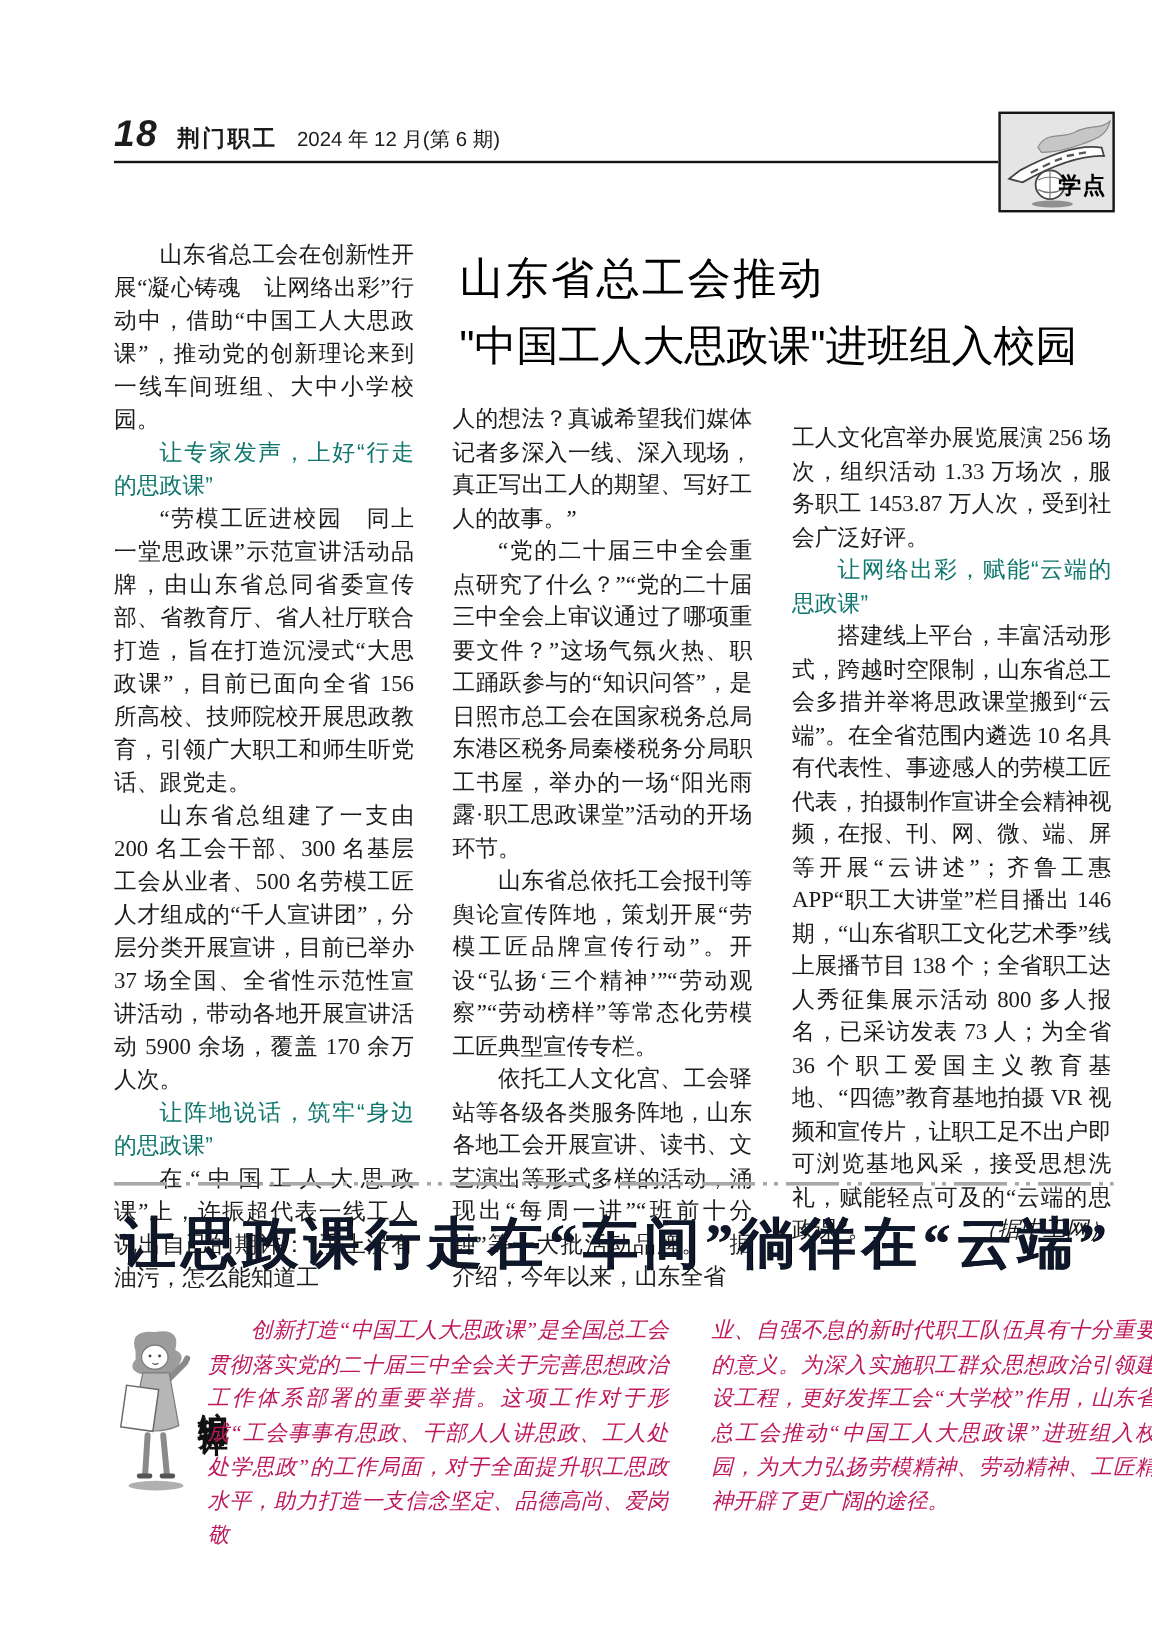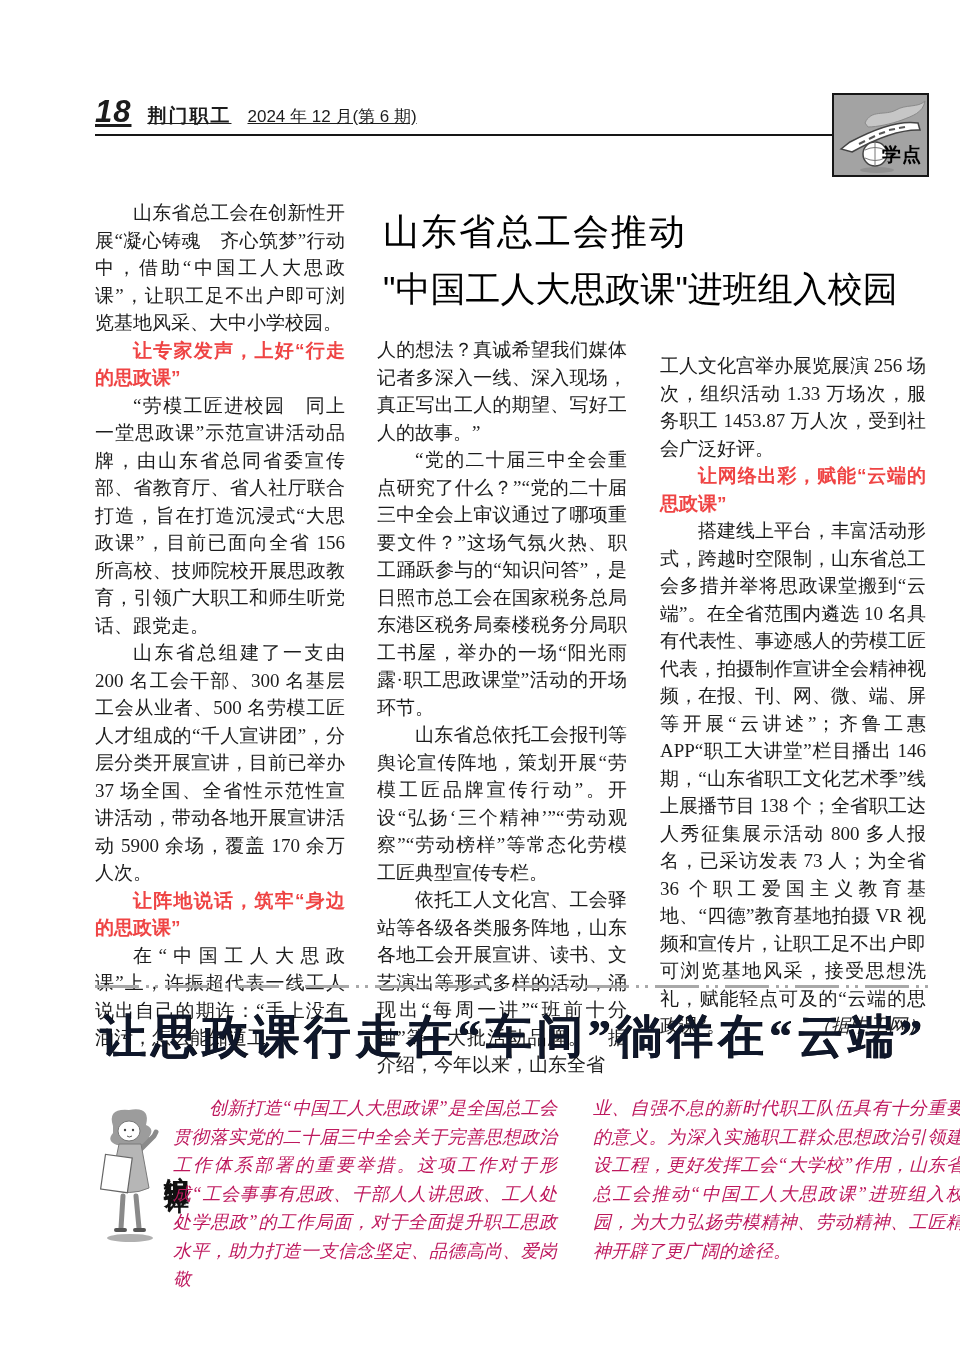--- a/index.html
+++ b/index.html
@@ -7,30 +7,29 @@
     position:relative; width:960px; height:1357px; background:#ffffff;
     font-family:"Liberation Serif","DejaVu Serif",serif; color:#1c1c1c;
     overflow:hidden;
   }
 
   
   .header-row {
     position:absolute; left:95px; top:94px;
     display:flex; align-items:baseline; gap:16px;
     font-family:"Liberation Sans","DejaVu Sans",sans-serif;
-    text-decoration:underline;
   }
   .page-num  { font-size:31px; font-weight:bold; font-style:italic; letter-spacing:1px; }
   .pub-name  { font-size:19px; font-weight:bold; letter-spacing:2px; }
   .issue     { font-size:17px;text-align:center; }
   .header-rule { position:absolute; left:95px; top:134px; width:737px; height:2px; background:#161616; }
 
   .corner-box {
     position:absolute; left:832px; top:93px; width:97px; height:84px;
-    border:2px solid #161616; box-sizing:border-box; background:#a3a3a3;
+    border:2px solid #161616; box-sizing:border-box; background:#e5e5e5;
   }
   .corner-box svg { position:absolute; left:1px; top:1px; }
   .corner-label {
     position:absolute; right:5px; bottom:7px;
     font-family:"Liberation Sans","DejaVu Sans",sans-serif;
     font-weight:bold; font-size:19px; letter-spacing:1px; color:#000;
   }
 
   
   .headline {
@@ -46,21 +45,21 @@
     position:absolute; font-size:19px; line-height:27.5px;
     text-align:justify;
   }
   .col p { margin:0; text-indent:2em; }
   .col p.cont { text-indent:0; }
   .col1 { left:95px;  top:199px; width:250px; }
   .col2 { left:377px; top:336px; width:250px; }
   .col3 { left:660px; top:352px; width:266px; }
   .subhead {
     font-family:"Liberation Sans","DejaVu Sans",sans-serif;
-    font-weight:bold; color:#ef4444;
+    font-weight:normal; color:#0f766e;
   }
   .credit { float:right; font-style:italic; }
 
   
   .divider {
     position:absolute; left:95px; top:985px; width:833px; height:3px;
     background:repeating-linear-gradient(90deg,
       #a8a8a8 0 44px, transparent 44px 51px,
       #a8a8a8 51px 54px, transparent 54px 60px,
       #a8a8a8 60px 63px, transparent 63px 70px);
@@ -113,21 +112,21 @@
     </svg>
     <span class="corner-label">学点</span>
   </div>
 
   <div class="headline">
     <div class="l1">山东省总工会推动</div>
     <div class="l2">"中国工人大思政课"进班组入校园</div>
   </div>
 
   <div class="col col1">
-    <p>山东省总工会在创新性开展“凝心铸魂　齐心筑梦”行动中，借助“中国工人大思政课”，让职工足不出户即可浏览基地风采、大中小学校园。</p>
+    <p>山东省总工会在创新性开展“凝心铸魂　让网络出彩”行动中，借助“中国工人大思政课”，推动党的创新理论来到一线车间班组、大中小学校园。</p>
     <p class="subhead">让专家发声，上好“行走的思政课”</p>
     <p>“劳模工匠进校园　同上一堂思政课”示范宣讲活动品牌，由山东省总同省委宣传部、省教育厅、省人社厅联合打造，旨在打造沉浸式“大思政课”，目前已面向全省 156 所高校、技师院校开展思政教育，引领广大职工和师生听党话、跟党走。</p>
     <p>山东省总组建了一支由 200 名工会干部、300 名基层工会从业者、500 名劳模工匠人才组成的“千人宣讲团”，分层分类开展宣讲，目前已举办 37 场全国、全省性示范性宣讲活动，带动各地开展宣讲活动 5900 余场，覆盖 170 余万人次。</p>
     <p class="subhead">让阵地说话，筑牢“身边的思政课”</p>
     <p>在“中国工人大思政课”上，许振超代表一线工人说出自己的期许：“手上没有油污，怎么能知道工</p>
   </div>
 
   <div class="col col2">
     <p class="cont">人的想法？真诚希望我们媒体记者多深入一线、深入现场，真正写出工人的期望、写好工人的故事。”</p>
     <p>“党的二十届三中全会重点研究了什么？”“党的二十届三中全会上审议通过了哪项重要文件？”这场气氛火热、职工踊跃参与的“知识问答”，是日照市总工会在国家税务总局东港区税务局秦楼税务分局职工书屋，举办的一场“阳光雨露·职工思政课堂”活动的开场环节。</p>

